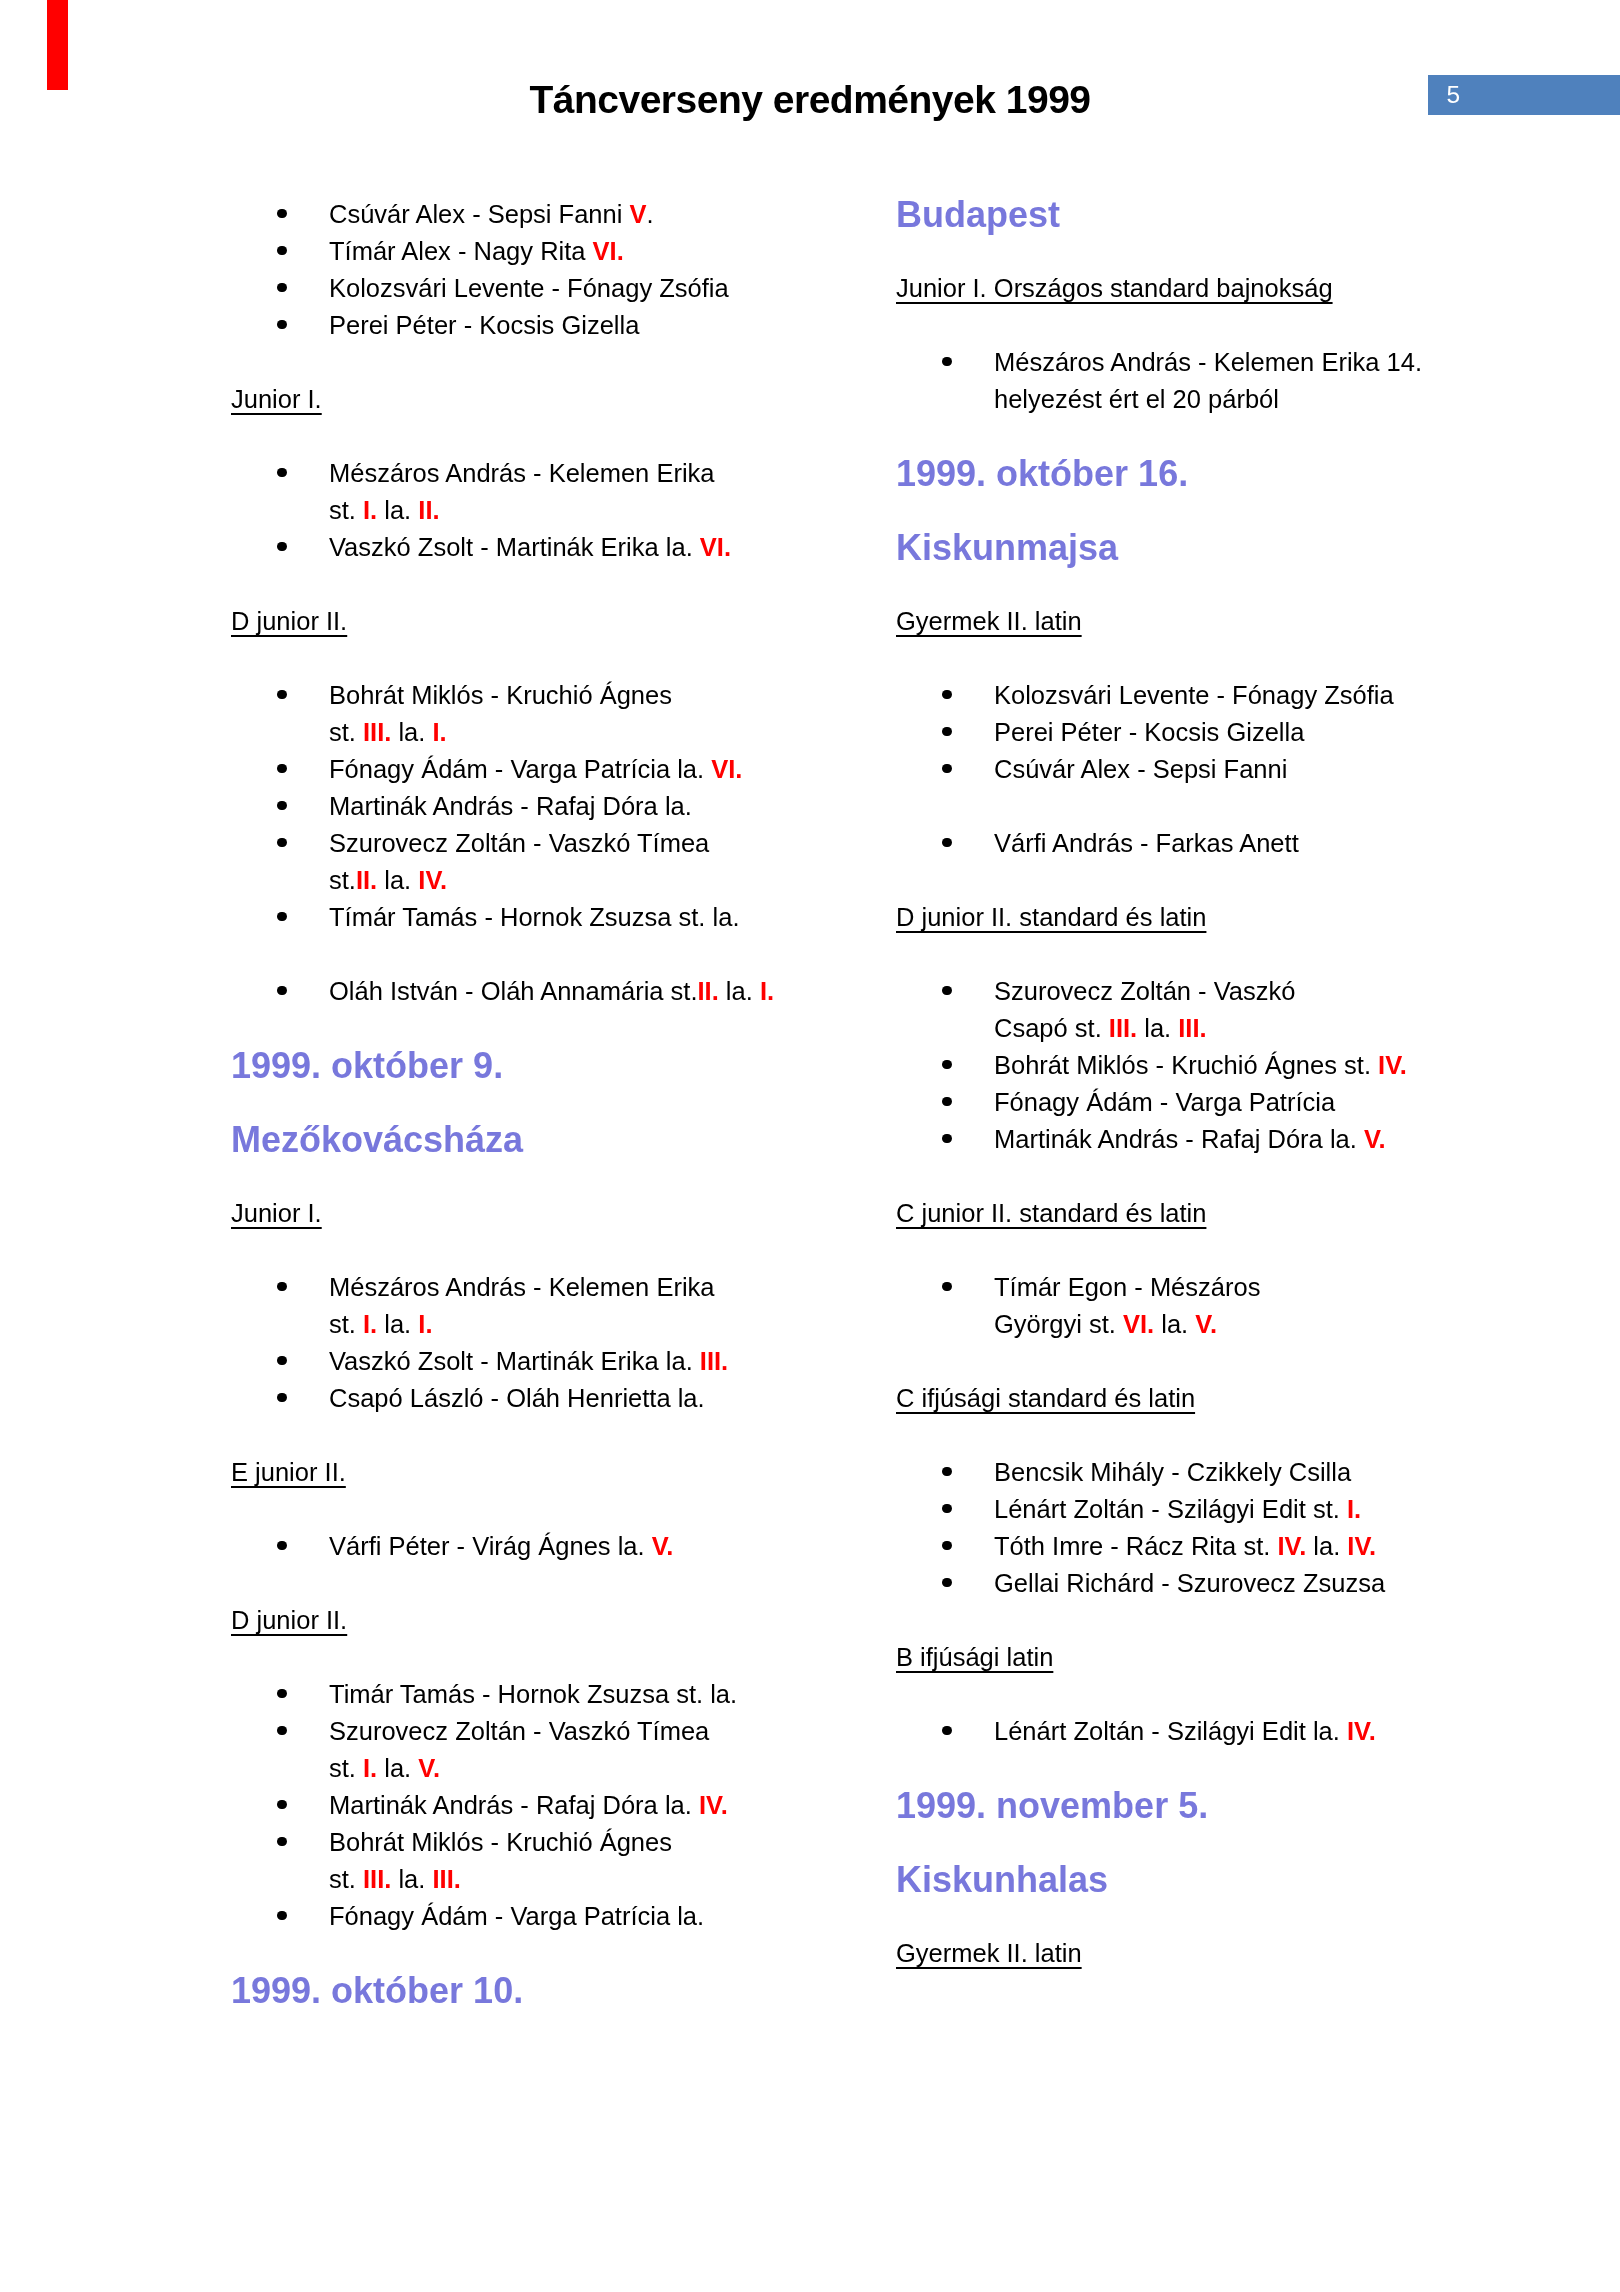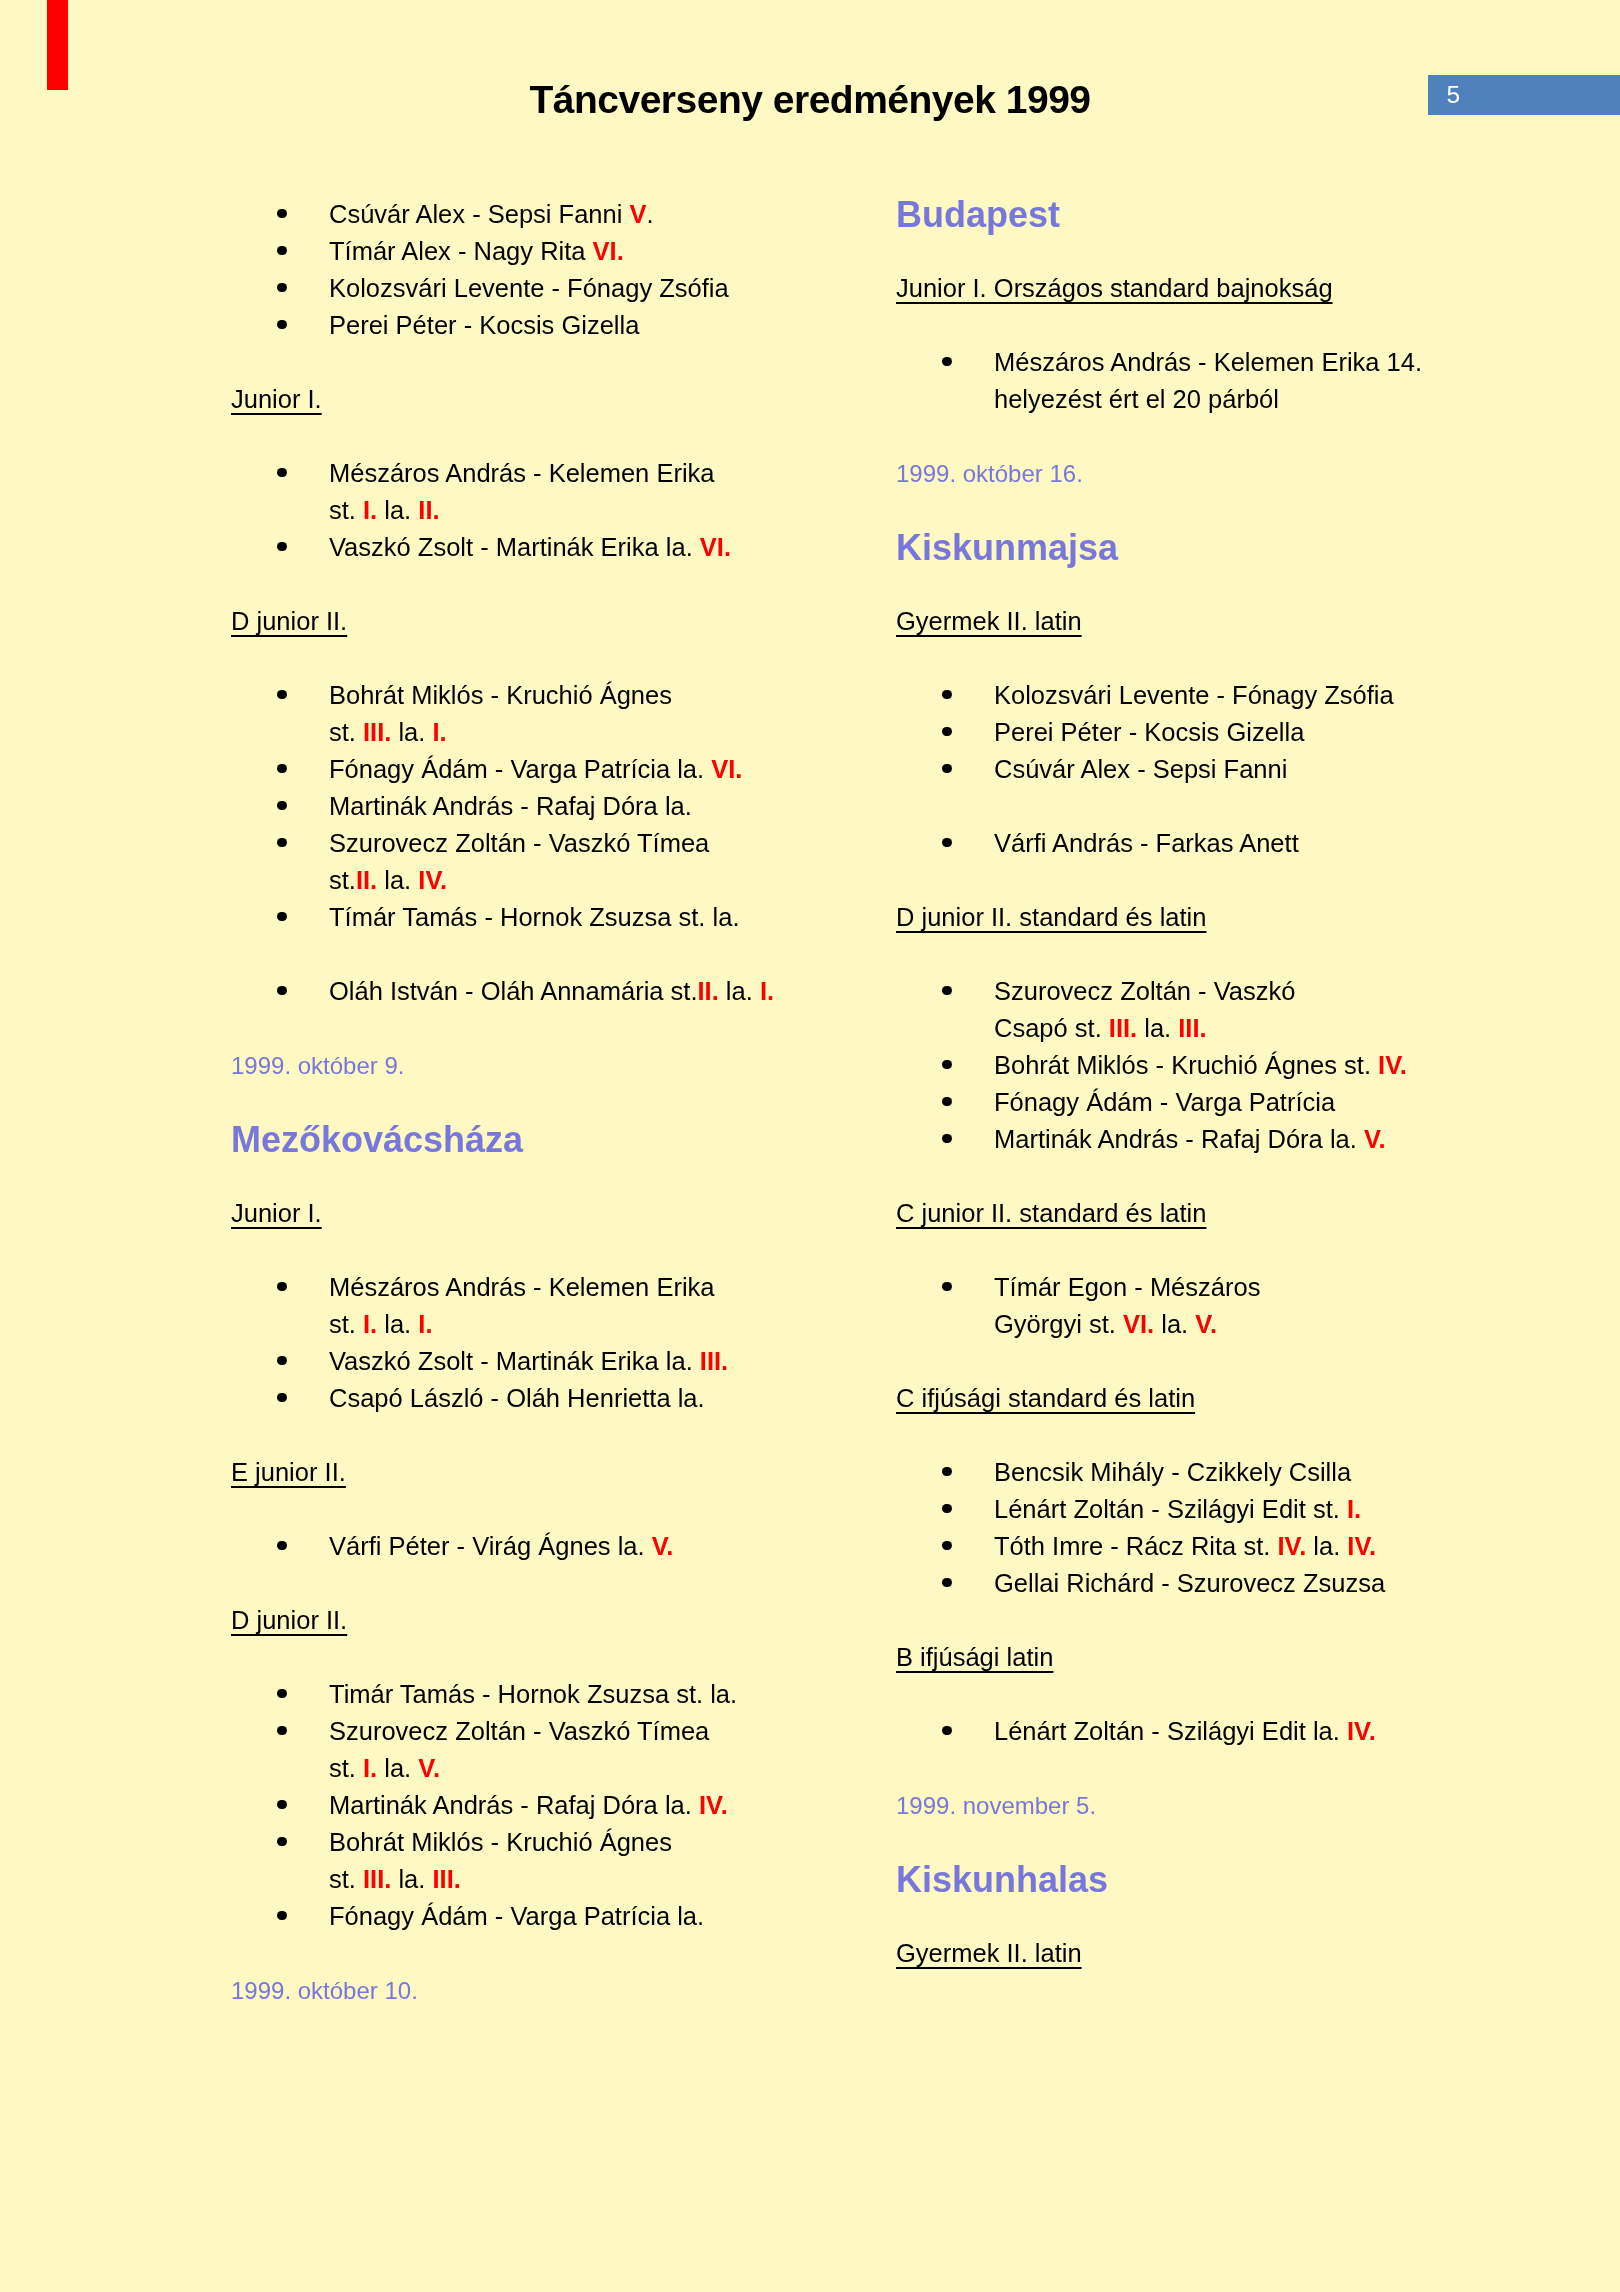--- a/index.html
+++ b/index.html
@@ -5,21 +5,21 @@
   :root{
     --red:#FF0000;
     --purple:#7878DC;
     --boxblue:#4F81BD;
     --marker:#FF0000;
   }
   html,body{margin:0;padding:0;background:#888;}
   .page{
     position:relative;
     width:1620px;height:2293px;
-    background:#fef9c3;
+    background:#ffffff;
     font-family:"Liberation Sans","DejaVu Sans",sans-serif;
     color:#000;
     font-size:25.5px;
     line-height:37px;
     overflow:hidden;
   }
   .doc-title{
     position:absolute;
     top:78px;left:0;right:0;
     text-align:center;
@@ -54,21 +54,21 @@
     margin-left:37px;
   }
   .col-left{left:194px;}
   .col-right{left:859px;}
   .block{margin-bottom:37px;white-space:nowrap;}
   .block.heading .underlined{
     text-decoration:underline;
     text-decoration-thickness:2px;
     text-underline-offset:4.9px;
   }
-  .block.date{color:var(--purple);font-weight:normal;font-size:24px;}
+  .block.date{color:var(--purple);font-weight:bold;font-size:36px;}
   .block.city{color:var(--purple);font-weight:bold;font-size:36px;}
   ul.bullet-list{
     list-style:none;
     margin:0 0 37px 0;
     padding:0;
   }
   ul.bullet-list li{
     position:relative;
     padding-left:98px;
     white-space:nowrap;

